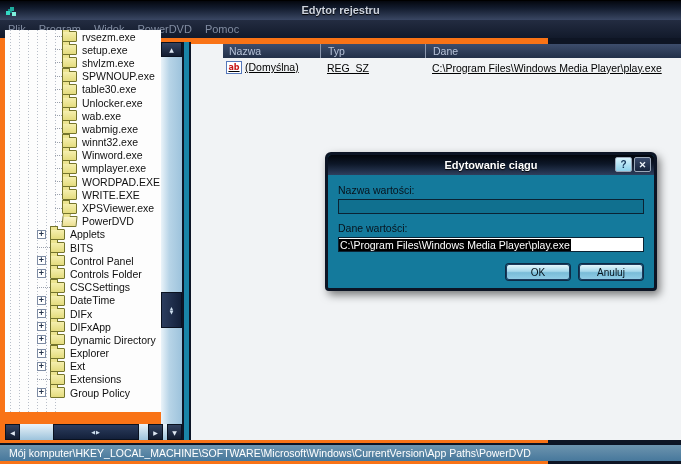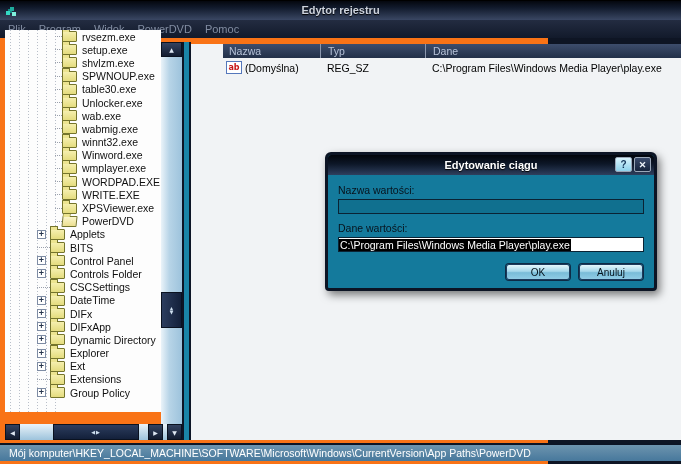--- a/index.html
+++ b/index.html
@@ -78,21 +78,21 @@
   
   .values-panel{position:absolute;left:191px;top:44px;width:490px;height:396px;background:#f1f3f5;padding-left:32px;}
   .vheader{height:14px;display:flex;align-items:center;
     background:linear-gradient(180deg,#3d4d6c 0%,#223049 100%);
     font-size:10.5px;color:#b6c2d8;}
   .vh-cell{box-sizing:border-box;height:14px;display:flex;align-items:center;}
   .vh-cell.c1{width:97px;padding-left:6px;}
   .vh-cell.c2{width:105px;padding-left:7px;border-left:1px solid #8b97ae;}
   .vh-cell.c3{flex:1;padding-left:7px;border-left:1px solid #8b97ae;}
   .vrow{margin-top:2px;height:15px;display:flex;align-items:center;font-size:10.5px;color:#000;}
-  .vcell{box-sizing:border-box;display:flex;align-items:center;}
+  .vcell{box-sizing:border-box;display:flex;align-items:flex-start;text-decoration:underline;}
   .vcell.c1{width:97px;padding-left:3px;}
   .vcell.c2{width:105px;padding-left:7px;}
   .vcell.c3{flex:1;padding-left:7px;white-space:nowrap;overflow:hidden;}
   .ab-icon{display:inline-flex;align-items:center;justify-content:center;width:14px;height:11px;
     background:#fff;border:1px solid #5577bb;color:#c71414;font-size:8px;font-weight:bold;
     margin-right:3px;flex:none;font-family:"DejaVu Sans",sans-serif;}
 
   
   .dialog{position:absolute;left:325px;top:152px;width:332px;height:139px;box-sizing:border-box;
     background:#147a9c;border:3px solid #0c1424;border-radius:6px 6px 4px 4px;

